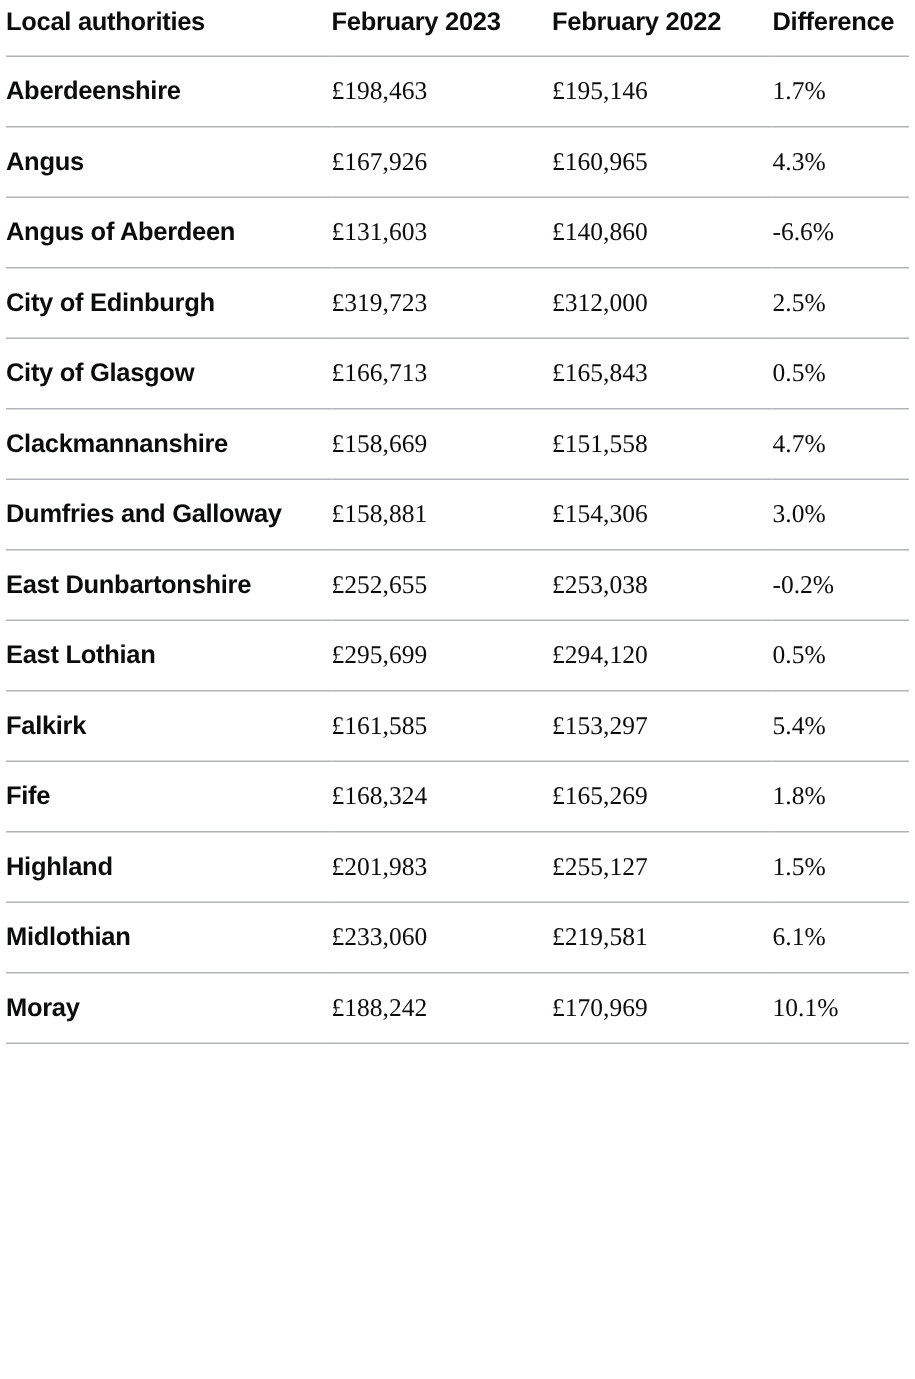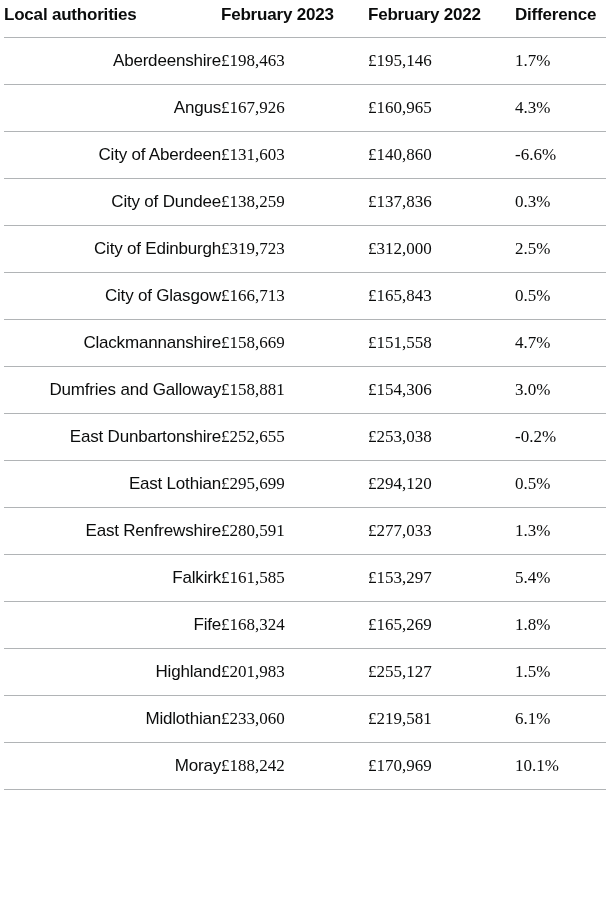--- a/index.html
+++ b/index.html
@@ -36,23 +36,22 @@
       font-weight: bold;
       letter-spacing: -0.2px;
       padding-bottom: 7px;
       box-sizing: border-box;
       margin-left: 20px;
     }
     tbody td {
       height: 46px;
     }
     td.name {
-      font-weight: normal;
+      font-weight: bold;
       letter-spacing: -0.2px;
-      text-align: right;
     }
     td.num {
       font-weight: normal;
       font-family: Liberation Serif, serif;
     }
     col.c1 { width: 217px; }
     col.c2 { width: 147px; }
     col.c3 { width: 147px; }
     col.c4 { width: 91px; }
   </style>
@@ -81,30 +80,24 @@
         <td class="num">£195,146</td>
         <td class="num">1.7%</td>
       </tr>
       <tr>
         <td class="name">Angus</td>
         <td class="num">£167,926</td>
         <td class="num">£160,965</td>
         <td class="num">4.3%</td>
       </tr>
       <tr>
-        <td class="name">City of Aberdeen</td>
+        <td class="name">Angus of Aberdeen</td>
         <td class="num">£131,603</td>
         <td class="num">£140,860</td>
         <td class="num">-6.6%</td>
-      </tr>
-      <tr>
-        <td class="name">City of Dundee</td>
-        <td class="num">£138,259</td>
-        <td class="num">£137,836</td>
-        <td class="num">0.3%</td>
       </tr>
       <tr>
         <td class="name">City of Edinburgh</td>
         <td class="num">£319,723</td>
         <td class="num">£312,000</td>
         <td class="num">2.5%</td>
       </tr>
       <tr>
         <td class="name">City of Glasgow</td>
         <td class="num">£166,713</td>
@@ -129,26 +122,20 @@
         <td class="num">£253,038</td>
         <td class="num">-0.2%</td>
       </tr>
       <tr>
         <td class="name">East Lothian</td>
         <td class="num">£295,699</td>
         <td class="num">£294,120</td>
         <td class="num">0.5%</td>
       </tr>
       <tr>
-        <td class="name">East Renfrewshire</td>
-        <td class="num">£280,591</td>
-        <td class="num">£277,033</td>
-        <td class="num">1.3%</td>
-      </tr>
-      <tr>
         <td class="name">Falkirk</td>
         <td class="num">£161,585</td>
         <td class="num">£153,297</td>
         <td class="num">5.4%</td>
       </tr>
       <tr>
         <td class="name">Fife</td>
         <td class="num">£168,324</td>
         <td class="num">£165,269</td>
         <td class="num">1.8%</td>

